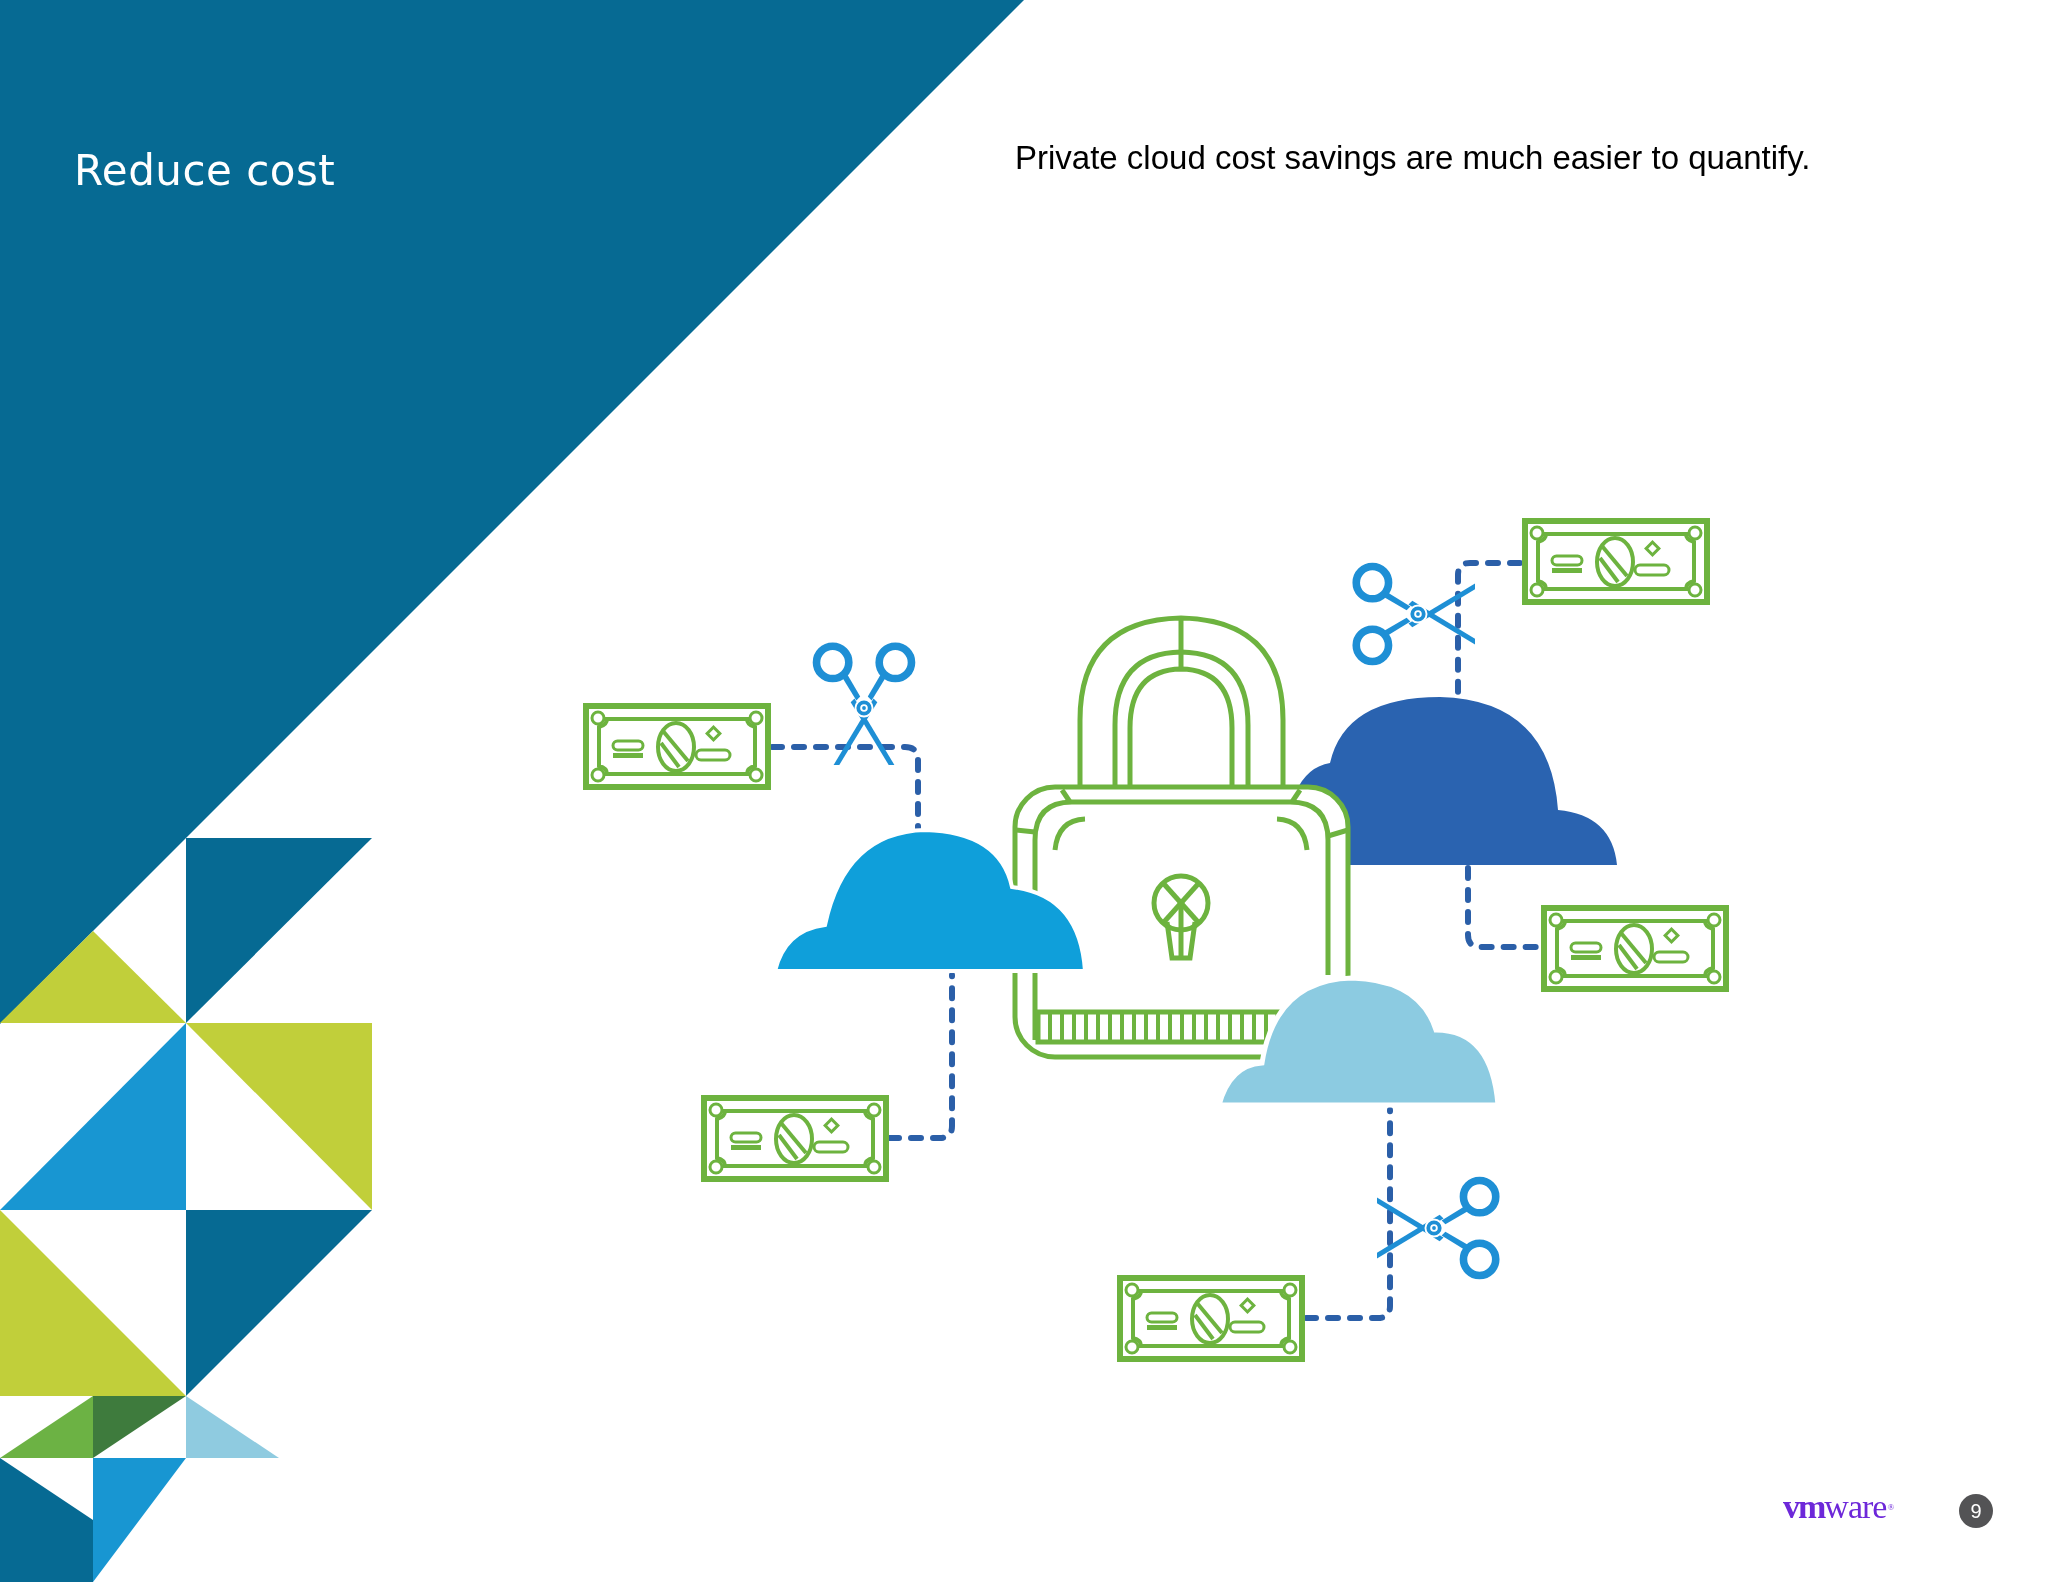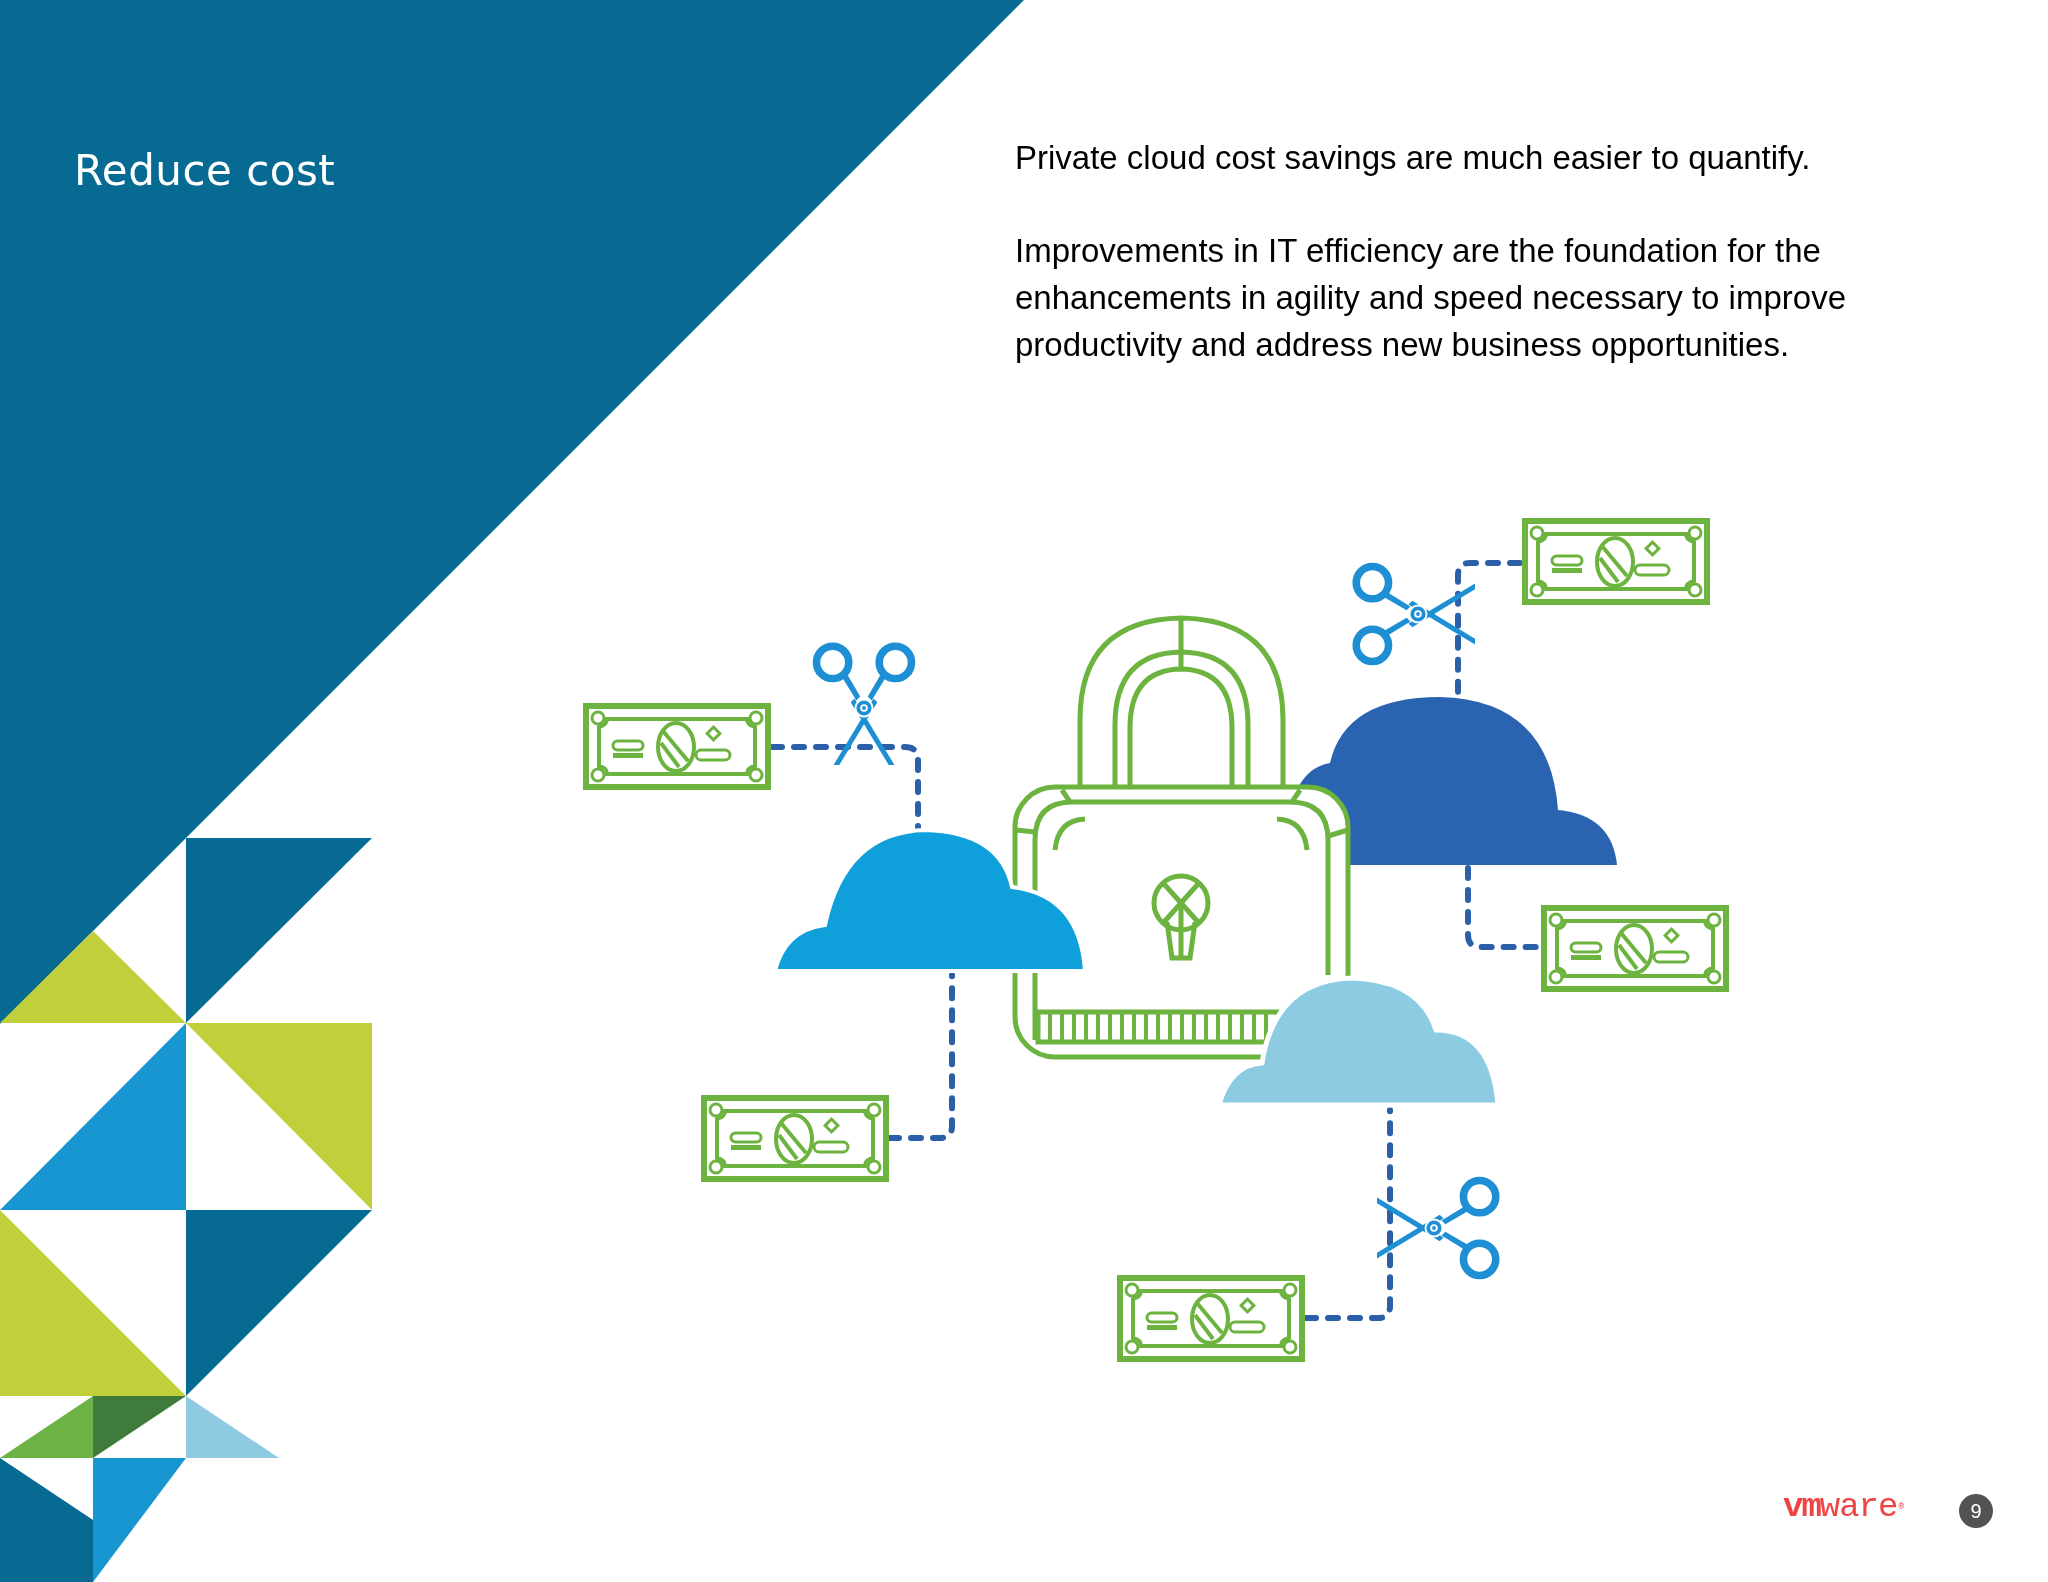--- a/index.html
+++ b/index.html
@@ -22,22 +22,22 @@
     position: absolute; right: 73px; top: 134px; width: 960px;
     text-align: left; color: #000000;
     font-family: "Liberation Sans", sans-serif;
     font-size: 33px; line-height: 47px;
   }
   .body-text p { margin: 0; }
   .body-text p.lead { margin-bottom: 46px; }
   .illustration { position: absolute; left: 0; top: 0; width: 2048px; height: 1582px; }
   .footer-logo {
     position: absolute; left: 1783px; top: 1490px; height: 34px;
-    font-family: Liberation Mono, monospace; font-size: 34px; line-height: 34px;
-    color: #ef4444; letter-spacing: -1px; white-space: nowrap;
+    font-family: Liberation Serif, serif; font-size: 34px; line-height: 34px;
+    color: #6d28d9; letter-spacing: -1px; white-space: nowrap;
   }
   .footer-logo .vm { font-weight: bold; letter-spacing: -2px; }
   .footer-logo .ware { font-weight: normal; }
   .footer-logo .reg { font-size: 9px; vertical-align: top; margin-left: 1px; }
   .page-badge {
     position: absolute; left: 1959px; top: 1494px; width: 34px; height: 34px;
     border-radius: 50%; background: #535355; color: #ffffff;
     font-family: "Liberation Sans", sans-serif; font-size: 20px; line-height: 34px;
     text-align: center;
   }
@@ -63,21 +63,20 @@
   <polygon points="186,1396 279,1458 186,1458" fill="#8fcbe0"></polygon>
 
   <polygon points="0,1458 93,1520 93,1582 0,1582" fill="#066a93"></polygon>
   <polygon points="93,1458 186,1458 93,1582" fill="#1896d2"></polygon>
 </svg>
 
 <h1 class="title">Reduce cost</h1>
 
 <div class="body-text">
   <p class="lead">Private cloud cost savings are much easier to quantify.</p>
-  <p>Improvements in IT efficiency are the foundation for the enhancements in agility and speed necessary to improve productivity and address new business opportunities.</p>
 </div>
 
 <svg class="illustration" viewBox="0 0 2048 1582" xmlns="http://www.w3.org/2000/svg">
   <defs>
     <g id="bill">
       <rect x="3" y="3" width="182" height="81" fill="#ffffff" stroke="#6db33f" stroke-width="6"></rect>
       <path d="M24,16 H164 Q164,22 172,24 V63 Q164,65 164,71 H24 Q24,65 16,63 V24 Q24,22 24,16 Z" fill="none" stroke="#6db33f" stroke-width="4"></path>
       <circle cx="15" cy="15" r="6" fill="#fff" stroke="#6db33f" stroke-width="3"></circle>
       <circle cx="173" cy="15" r="6" fill="#fff" stroke="#6db33f" stroke-width="3"></circle>
       <circle cx="15" cy="72" r="6" fill="#fff" stroke="#6db33f" stroke-width="3"></circle>

